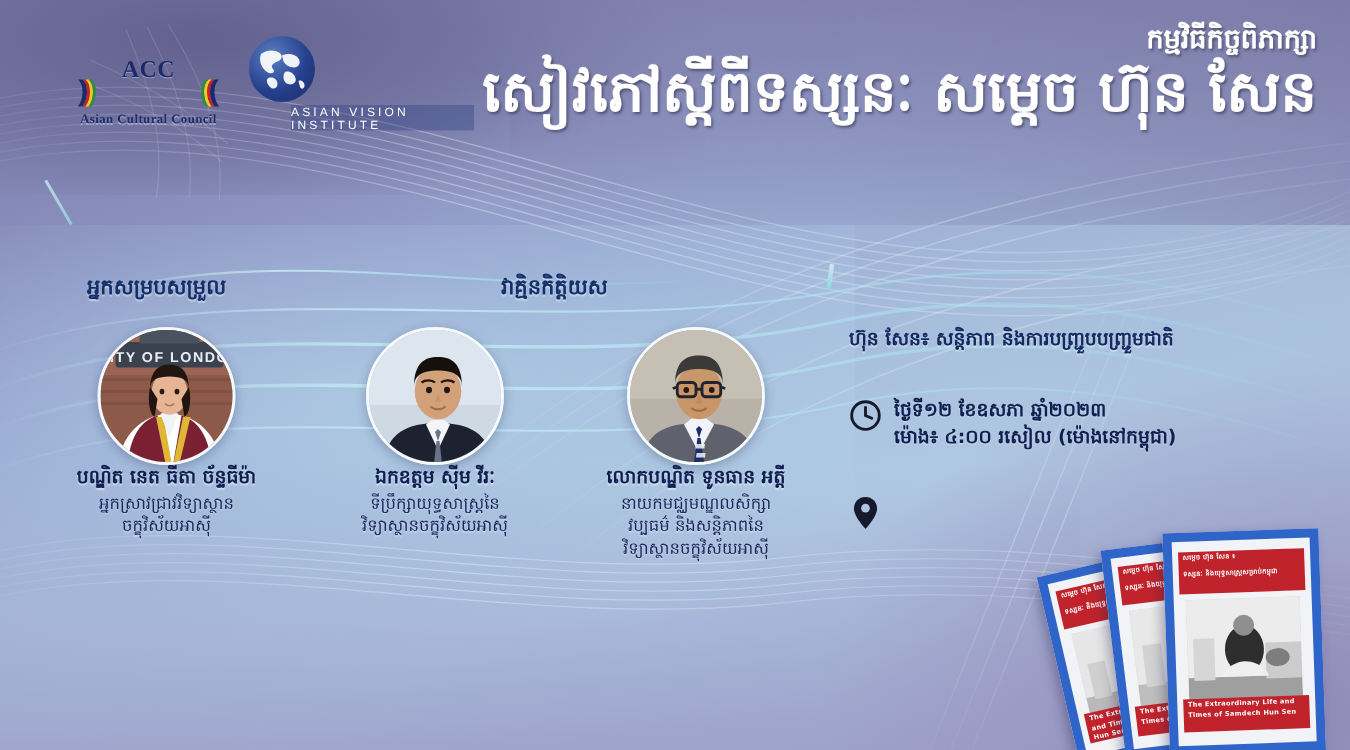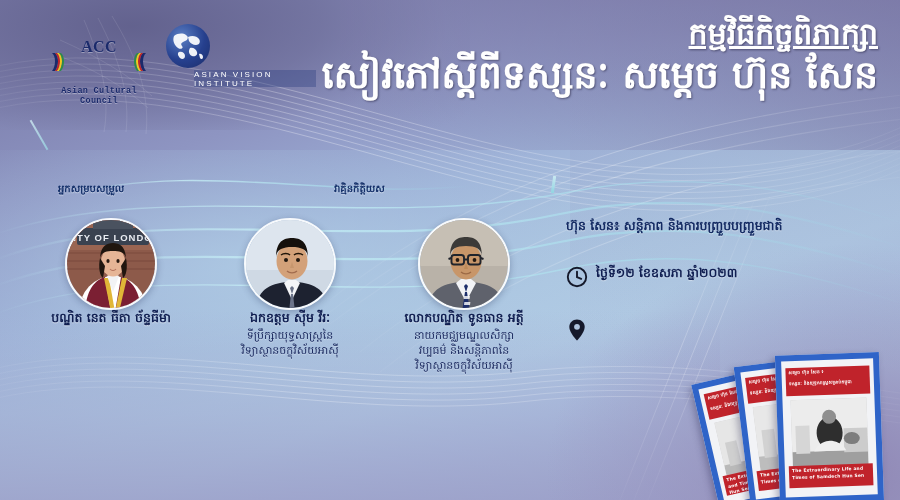--- a/index.html
+++ b/index.html
@@ -85,21 +85,21 @@
   }
 
   
   #acc-logo { position:absolute; left:46px; top:34px; width:106px; height:56px; }
   .acc-text {
     position:absolute; left:0; right:0; text-align:center;
     color:#1b2a6b; font-weight:bold; letter-spacing:.3px;
     text-shadow:0 1px 0 rgba(255,255,255,.35);
   }
   .acc-abbr { top:4px; font-size:16px; font-family:"Liberation Serif", serif; }
-  .acc-full { top:52px; font-size:8.5px; font-family:Liberation Mono, monospace; }
+  .acc-full { top:40px; font-size:8.5px; font-family:Liberation Serif, serif; }
   .acc-rib { position:absolute; top:18px; width:14px; height:20px; }
 
   #avi-logo { position:absolute; left:166px; top:18px; width:150px; height:74px; }
   .avi-globe {
     position:absolute; left:0; top:6px; width:44px; height:44px;
     border-radius:50%;
     background:radial-gradient(circle at 35% 30%, #5b7fc4 0%, #26408e 55%, #1b2c68 100%);
     overflow:hidden;
   }
   .avi-letters {
@@ -122,26 +122,26 @@
   #title-block {
     position:absolute; right:22px; top:16px; text-align:right;
     width:640px;
   }
   .title-line {
     color:#ffffff; font-weight:bold;
     font-family:"DejaVu Sans", sans-serif;
     text-shadow:1px 1px 2px rgba(40,38,70,.6), 0 0 1px rgba(255,255,255,.5);
     line-height:1.18;
   }
-  #title-1 { font-size:30px;text-decoration:underline; }
+  #title-1 { font-size:18px; }
   #title-2 { font-size:38px; margin-top:2px; }
 
   
   .sec-head {
-    position:absolute; color:#14306a; font-weight:bold; font-size:10px;
+    position:absolute; color:#14306a; font-weight:bold; font-size:14px;
     font-family:"DejaVu Sans", sans-serif;
     text-shadow:0 1px 1px rgba(255,255,255,.45);
     white-space:nowrap;
   }
   #head-moderator { left:58px; top:182px; }
   #head-speakers  { left:334px; top:182px; }
 
   
   .person { position:absolute; text-align:center; }
   #person-0 { left:0px;   top:218px; width:222px; }
@@ -363,20 +363,24 @@
         <ellipse cx="46" cy="42" rx="12" ry="14.5" fill="#e6b596"></ellipse>
         <path d="M33,40 C33,27 39,23 46,23 C53,23 59,27 59,40 C59,33 54,31 46,31 C38,31 33,33 33,40 Z" fill="#20160f"></path>
         <path d="M33,38 C31,48 33,56 36,58 L38,46 Z" fill="#20160f"></path>
         <path d="M59,38 C61,48 59,56 56,58 L54,46 Z" fill="#20160f"></path>
         <ellipse cx="41" cy="41" rx="1.6" ry="1.9" fill="#2a1b12"></ellipse>
         <ellipse cx="51" cy="41" rx="1.6" ry="1.9" fill="#2a1b12"></ellipse>
         <path d="M43,49 C44.5,51 47.5,51 49,49" stroke="#b5725c" stroke-width="1.1" fill="none"></path>
       </svg>
     </div>
     <div class="p-name">បណ្ឌិត នេត ធីតា ច័ន្ទធីម៉ា</div>
+    <div class="p-title">
+      <span>អ្នកស្រាវជ្រាវវិទ្យាស្ថាន</span><br>
+      <span>ចក្ខុវិស័យអាស៊ី</span>
+    </div>
   </div>
 
   <div class="person" id="person-1">
     <div class="avatar">
       <svg width="92" height="92" viewBox="0 0 92 92">
         <rect width="92" height="92" fill="#cfd9e4"></rect>
         <rect width="92" height="50" fill="#dde5ee"></rect>
         <path d="M10,92 C10,70 24,62 46,62 C68,62 82,70 82,92 Z" fill="#1d2230"></path>
         <path d="M38,63 L46,80 L54,63 L50,60 L42,60 Z" fill="#f4f5f7"></path>
         <path d="M44,68 L46,74 L48,68 L46,66 Z" fill="#6b7388"></path>
@@ -440,20 +444,21 @@
 
     <div class="info-row">
       <div class="info-ico">
         <svg width="22" height="22" viewBox="0 0 22 22">
           <circle cx="11" cy="11" r="9.2" fill="none" stroke="#15192b" stroke-width="1.9"></circle>
           <path d="M11,5.6 L11,11 L15.2,12.8" fill="none" stroke="#15192b" stroke-width="1.9" stroke-linecap="round"></path>
         </svg>
       </div>
       <div class="info-txt">
         <span>ថ្ងៃទី១២ ខែឧសភា ឆ្នាំ២០២៣</span>
+        <span class="l2">ម៉ោង៖ ៤:០០ រសៀល (ម៉ោងនៅកម្ពុជា)</span>
       </div>
     </div>
 
     <div class="info-row">
       <div class="info-ico">
         <svg width="22" height="24" viewBox="0 0 22 24">
           <path d="M11,1.4 C6.6,1.4 3.3,4.7 3.3,9 C3.3,14.6 11,22.6 11,22.6 C11,22.6 18.7,14.6 18.7,9 C18.7,4.7 15.4,1.4 11,1.4 Z" fill="#15192b"></path>
           <circle cx="11" cy="8.8" r="2.9" fill="#aec3de"></circle>
         </svg>
       </div>

